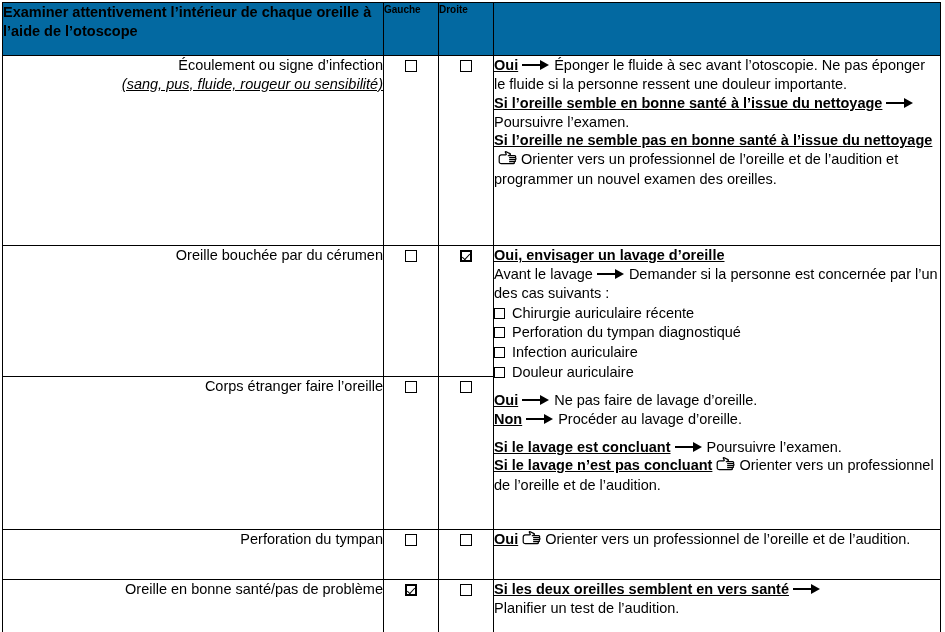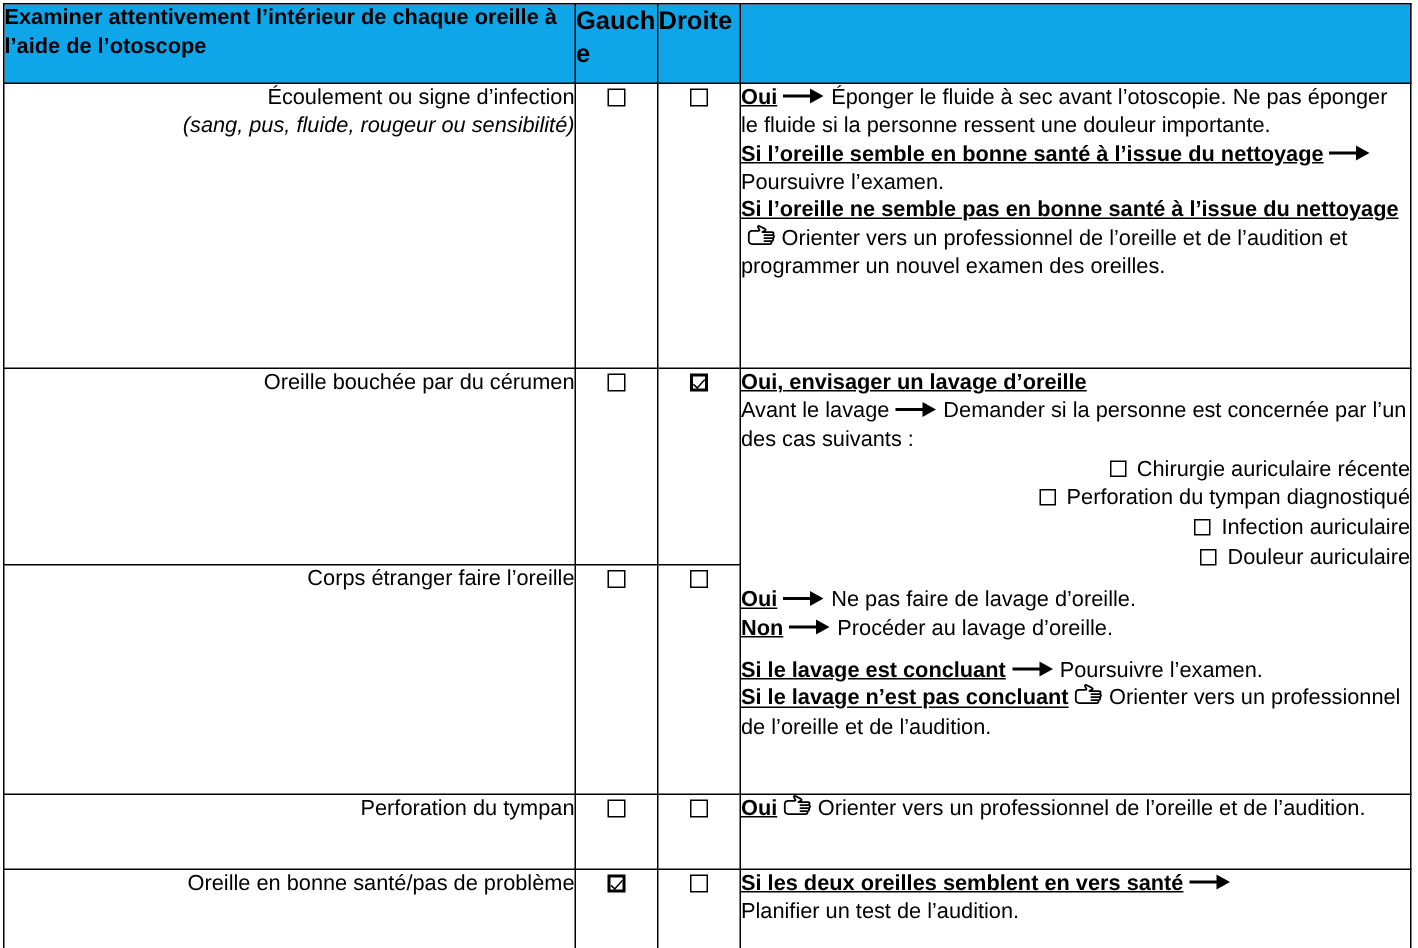--- a/index.html
+++ b/index.html
@@ -41,46 +41,47 @@
   }
 
   
   col.c-finding { width: 381px; }
   col.c-left    { width: 55px; }
   col.c-right   { width: 55px; }
   col.c-action  { width: 447px; }
 
   
   .hdr-row th {
-    background: #0ea5e9;
+    background: #0369a1;
     font-weight: bold;
     text-align: left;
     height: 53px;
   }
   .hdr-finding {
     padding: 6px 8px 4px 8px;
     font-size: 14.5px;
     line-height: 1.3;
   }
   .hdr-side {
     text-align: center;
     padding: 6px 2px 4px 2px;
-    font-size: 17px;
+    font-size: 10px;
     line-height: 1.3;
     word-break: break-all;
   }
   .hdr-blank { background: #f1f1f1; }
 
   
   .finding-cell {
     padding: 7px 8px 6px 8px;
     text-align: right;
   }
   .finding-cell .sub {
     font-style: italic;
+    text-decoration: underline;
   }
 
   .box-cell {
     text-align: center;
     padding: 9px 0 0 0;
   }
 
   .action-cell {
     padding: 7px 9px 6px 8px;
   }
@@ -160,21 +161,21 @@
     margin: 0 3px 3px 3px;
     width: 21px;
     height: 16px;
   }
   .hand svg { display: block; }
 
   
   .b { font-weight: bold; text-decoration: underline; }
   .gap { display: block; height: 9px; }
   .ln { display: block; }
-  .opt { display: block; margin-top: 1px; text-align: right; }
+  .opt { display: block; margin-top: 1px; }
 
   .rowline { line-height: 1.30; }
 </style>
 </head>
 <body>
 
 <div class="sheet">
 
   <table class="checklist">
     <colgroup>

